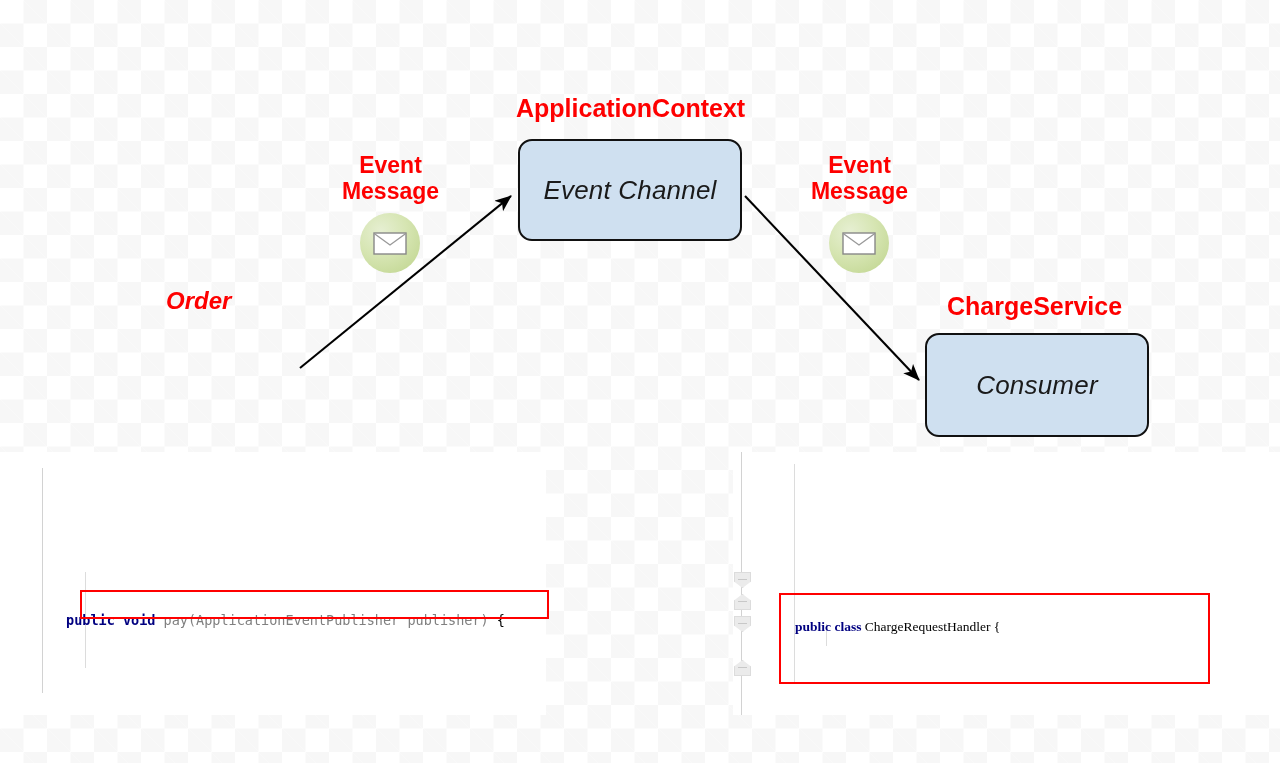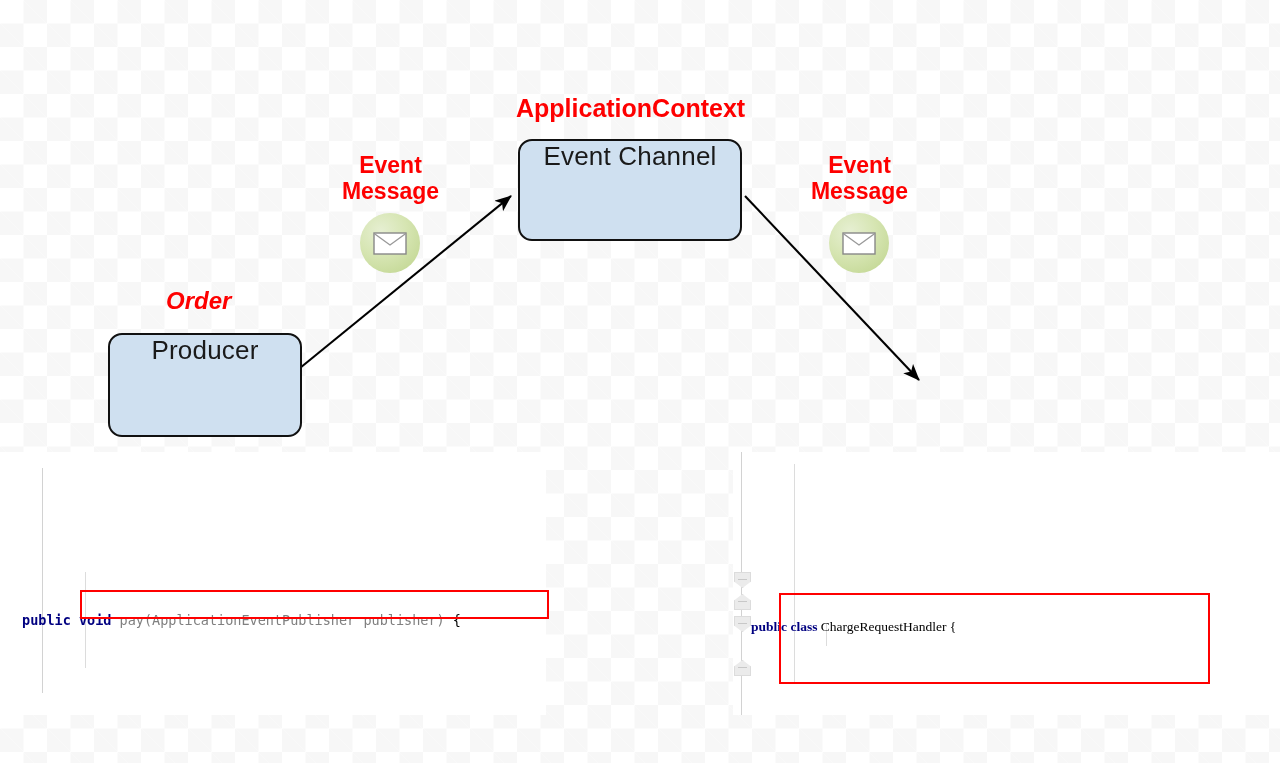--- a/index.html
+++ b/index.html
@@ -31,27 +31,28 @@
     height: 450px;
     pointer-events: none;
   }
 
   .node-box {
     position: absolute;
     background: #cfe0f0;
     border: 2px solid #111111;
     border-radius: 14px;
     display: flex;
-    align-items: flex-start;
+    align-items: center;
     justify-content: center;
     color: #1a1a1a;
     font-size: 26px;
     font-family: "Liberation Sans", sans-serif;
     font-weight: 400;
     letter-spacing: 0.2px;
+    font-style: italic;
   }
   #box-event-channel { left: 518px; top: 139px; width: 220px; height: 98px; }
   #box-producer      { left: 108px; top: 333px; width: 190px; height: 100px; }
   #box-consumer      { left: 925px; top: 333px; width: 220px; height: 100px; }
 
   .red-label {
     position: absolute;
     color: #fe0000;
     font-weight: bold;
     font-family: "Liberation Sans", sans-serif;
@@ -86,21 +87,21 @@
     font-size: 13.5px;
     line-height: 20px;
     white-space: pre;
     color: #000000;
     overflow: hidden;
   }
   #code-left  { left: 0px;   top: 452px; width: 546px; height: 263px; }
   #code-right { left: 733px; top: 452px; width: 547px; height: 263px; font-family: Liberation Serif, serif; }
 
   .code-lines { position: relative; }
-  .code-line { height: 20px; position: relative; }
+  .code-line { height: 20px; position: relative; margin-left: 44px; }
 
   
   .gutter-rail {
     position: absolute;
     top: 0;
     bottom: 0;
     width: 1px;
     background: #d2d2d2;
   }
   #code-left .gutter-rail  { left: 42px; top: 16px; bottom: 22px; }
@@ -148,20 +149,21 @@
       </marker>
     </defs>
     <line x1="300" y1="368" x2="511" y2="196" stroke="#000000" stroke-width="2.1" marker-end="url(#arrowhead)"></line>
     <line x1="745" y1="196" x2="919" y2="380" stroke="#000000" stroke-width="2.1" marker-end="url(#arrowhead)"></line>
   </svg>
 
   <div class="red-label" id="label-application-context">ApplicationContext</div>
 
   <div class="red-label" id="label-order">Order</div>
 
+  <div class="red-label" id="label-charge-service">ChargeService</div>
 
   <div class="red-label" id="label-event-message-left">Event<br>Message</div>
 
   <div class="red-label" id="label-event-message-right">Event<br>Message</div>
 
   <div class="envelope-badge" id="envelope-left">
     <svg width="34" height="23" viewBox="0 0 34 23">
       <rect x="1" y="1" width="32" height="21" fill="#ffffff" stroke="#888888" stroke-width="1.4"></rect>
       <path d="M1.5,1.8 L17,13 L32.5,1.8" fill="none" stroke="#999999" stroke-width="1.4"></path>
     </svg>
@@ -171,24 +173,24 @@
     <svg width="34" height="23" viewBox="0 0 34 23">
       <rect x="1" y="1" width="32" height="21" fill="#ffffff" stroke="#888888" stroke-width="1.4"></rect>
       <path d="M1.5,1.8 L17,13 L32.5,1.8" fill="none" stroke="#999999" stroke-width="1.4"></path>
     </svg>
   </div>
 
   <div class="node-box" id="box-event-channel">
     <span>Event Channel</span>
   </div>
 
-  <div class="node-box" id="box-producer">
-    <span>Producer</span>
-  </div>
-
+
+  <div class="node-box" id="box-consumer">
+    <span>Consumer</span>
+  </div>
 
   <div class="code-panel" id="code-left">
     <div class="gutter-rail"></div>
     <div class="indent-guide" style="left:85px; top:120px; height:96px;"></div>
 
     <div class="code-lines">
       <div class="code-line" style="padding-left:22px; padding-top:18px; height:38px;"><span class="kw">public void</span> <span class="param">pay(ApplicationEventPublisher publisher)</span> {</div>
       <div class="code-line">&nbsp;</div>
       
       

